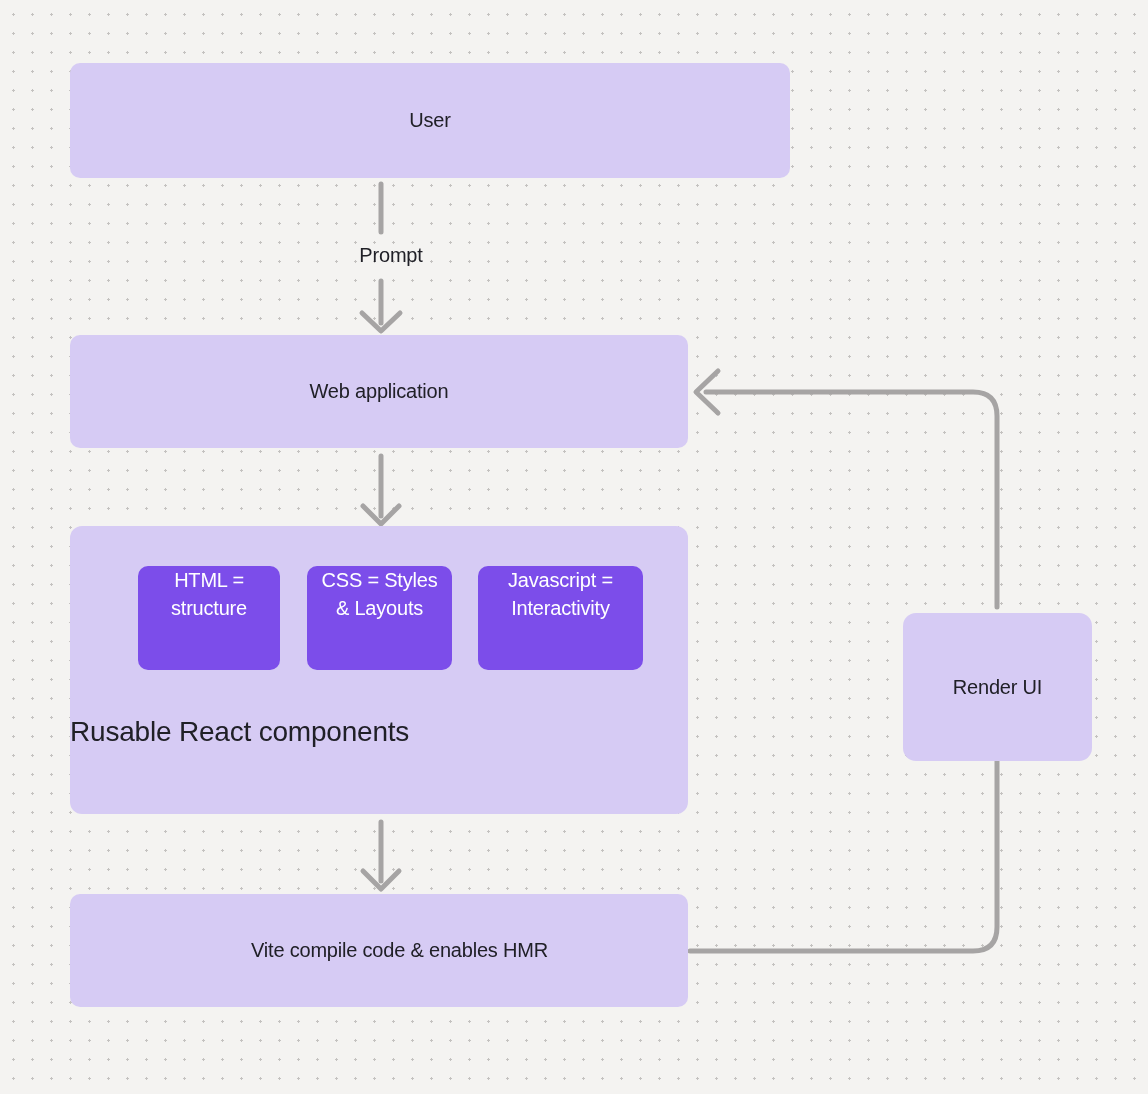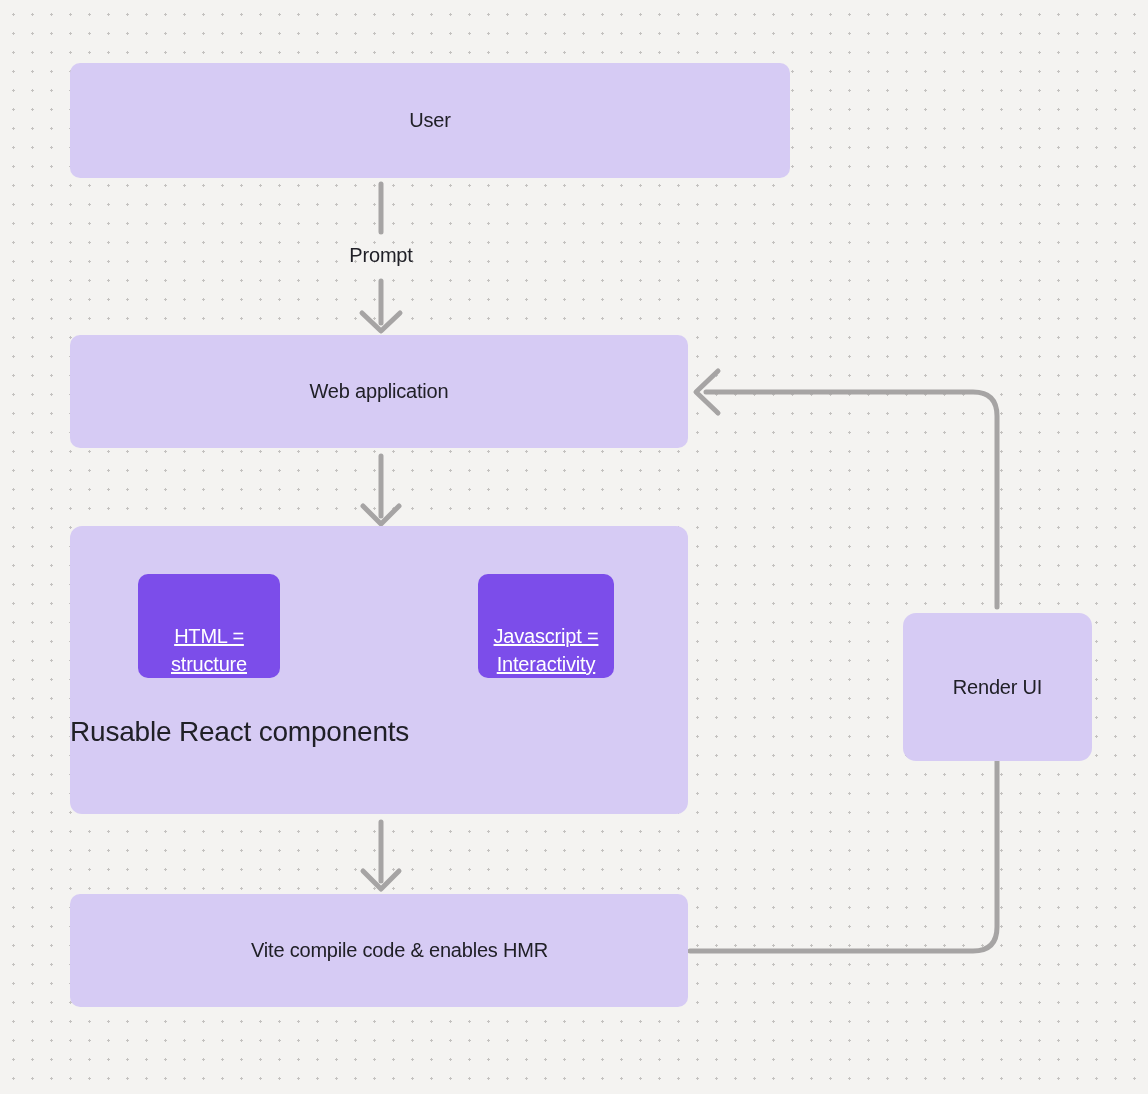--- a/index.html
+++ b/index.html
@@ -52,50 +52,49 @@
     letter-spacing:-0.2px;
     text-align:center;
   }
   .box-user{left:70px;top:63px;width:720px;height:115px;}
   .box-web-app{left:70px;top:335px;width:618px;height:113px;text-align:center;}
   .box-components{left:70px;top:526px;width:618px;height:288px;border-radius:12px;}
   .box-vite{left:70px;top:894px;width:618px;height:113px;padding-left:41px;}
   .box-render-ui{left:903px;top:613px;width:189px;height:148px;border-radius:13px;}
   .card{
     position:absolute;
-    top:48px;
+    top:40px;
     height:104px;
     background:var(--card-fill);
     border-radius:10px;
     display:flex;
-    align-items:flex-end;
+    align-items:flex-start;
     justify-content:center;
     text-align:center;
     color:var(--card-text);
     font-size:20px;
     line-height:28px;
     letter-spacing:-0.2px;
     padding:0 10px;
-    text-decoration:underline;
   }
   .card-html{left:68px;width:142px;}
   .card-css{left:237px;width:145px;}
-  .card-js{left:408px;width:136px;}
+  .card-js{left:408px;width:165px;}
   .components-caption{
     position:absolute;
     left:0;top:190px;
     width:100%;
     text-align:left;
     color:var(--text);
     font-size:28px;
     letter-spacing:-0.2px;
   }
   .edge-label{
     position:absolute;
-    left:281px;top:244px;
+    left:291px;top:244px;
     width:200px;
     text-align:center;
     color:var(--text);
     font-size:20px;
     letter-spacing:-0.2px;
   }
 </style>
 </head>
 <body>
 
@@ -128,20 +127,23 @@
   <div class="edge-label">Prompt</div>
 
   <div class="node box-web-app">
     <span>Web application</span>
   </div>
 
   <div class="node box-components">
     <div class="card card-html">
       <span>HTML = structure</span>
     </div>
+    <div class="card card-css">
+      <span>CSS = Styles &amp; Layouts</span>
+    </div>
     <div class="card card-js">
       <span>Javascript = Interactivity</span>
     </div>
     <div class="components-caption">Rusable React components</div>
   </div>
 
   <div class="node box-vite">
     <span>Vite compile code &amp; enables HMR</span>
   </div>
 

